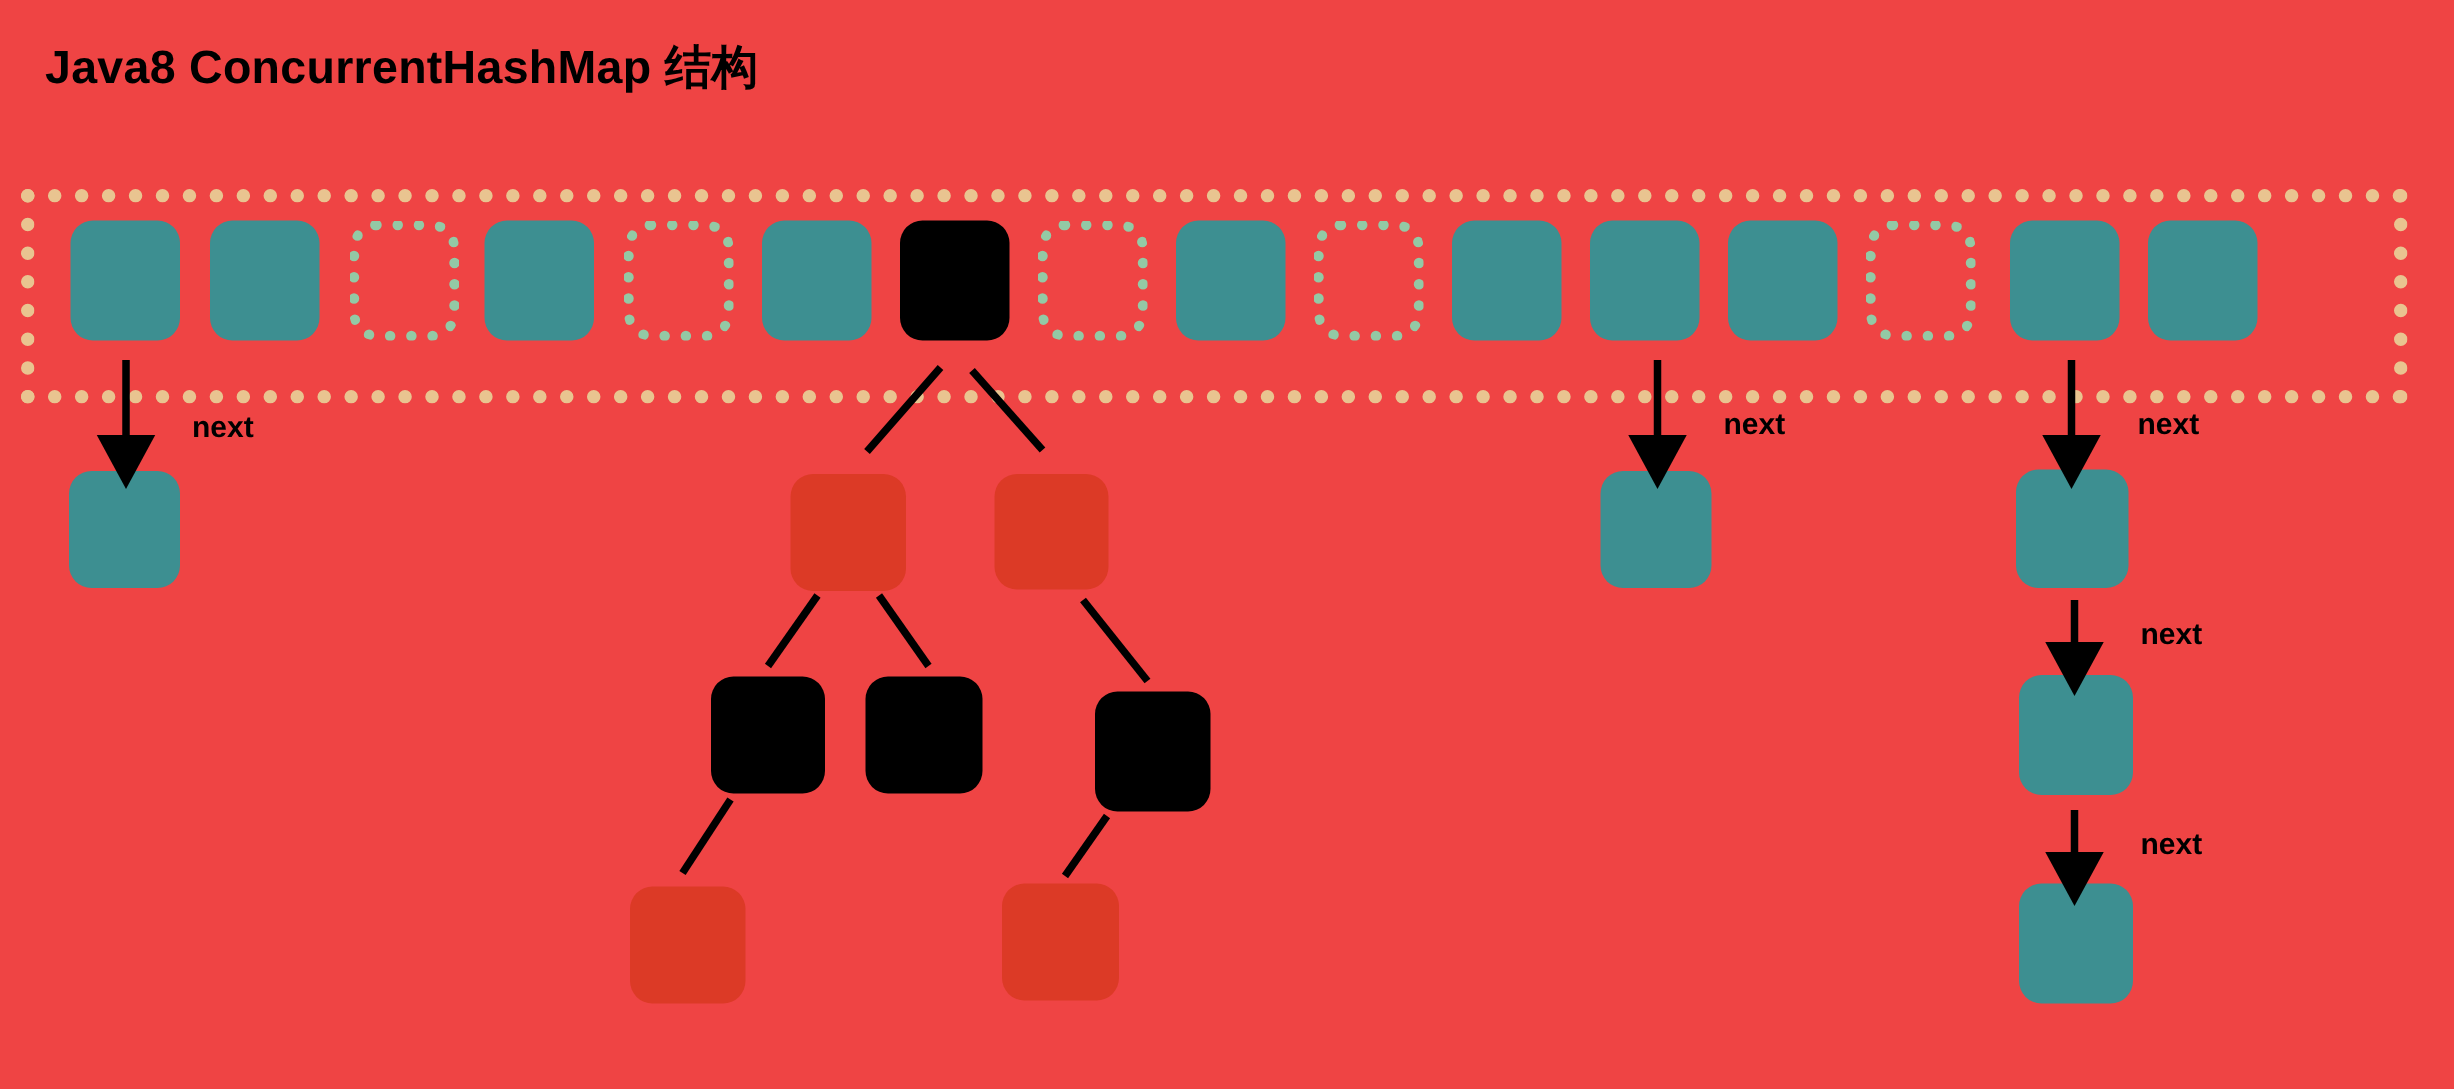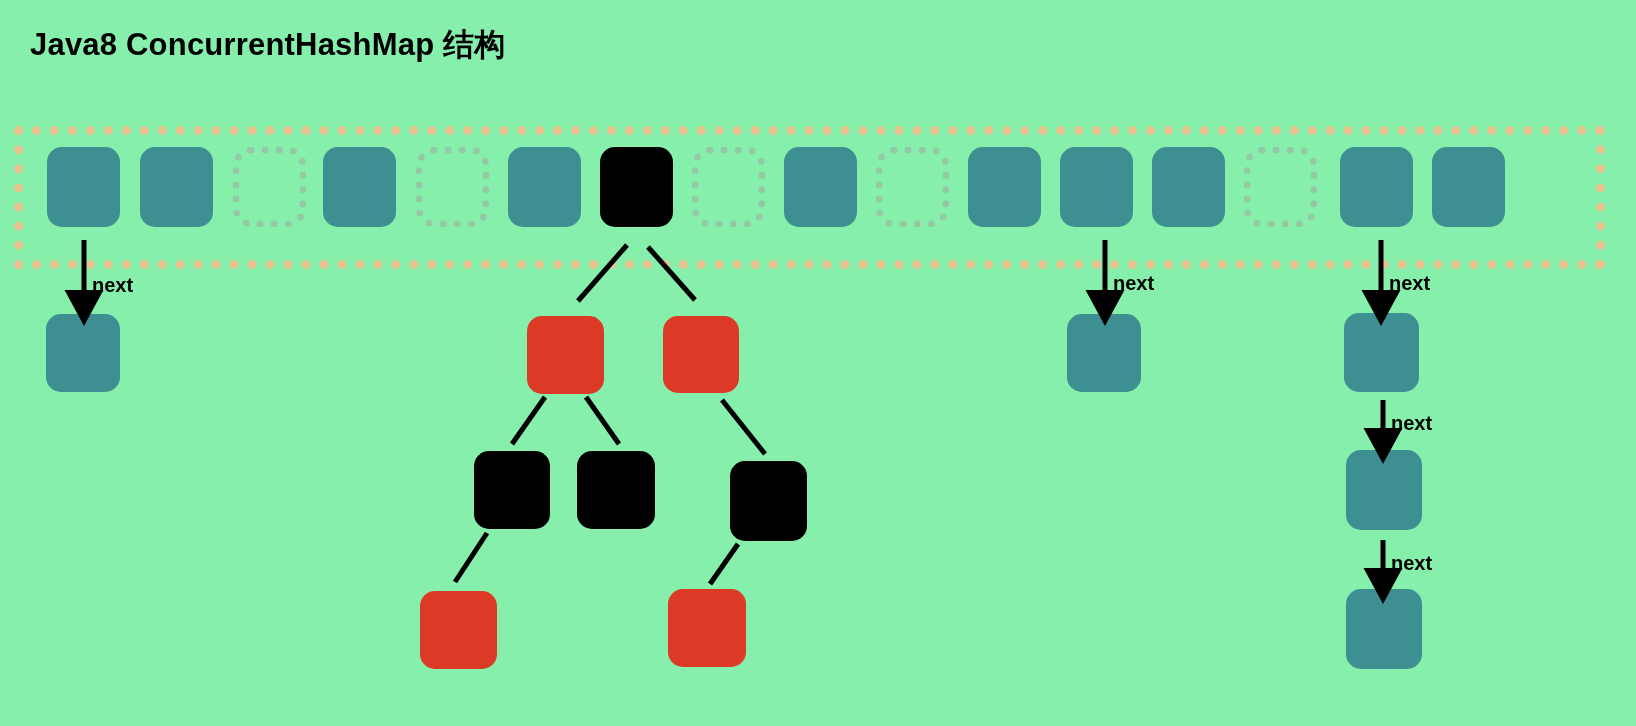--- a/index.html
+++ b/index.html
@@ -8,21 +8,21 @@
     padding: 0;
     background: #ffffff;
   }
   body {
     font-family: "Liberation Sans", "DejaVu Sans", sans-serif;
   }
   #stage {
     position: relative;
     width: 1636px;
     height: 726px;
-    background: #86efac;
+    background: #ef4444;
     overflow: hidden;
   }
   #diagram-title {
     position: absolute;
     left: 30px;
     top: 24px;
     font-size: 31px;
     font-weight: bold;
     color: #000000;
     letter-spacing: 0.2px;
@@ -71,20 +71,21 @@
     width: 1636px;
     height: 726px;
     pointer-events: none;
   }
   .next-label {
     position: absolute;
     font-size: 20px;
     font-weight: bold;
     color: #000000;
     white-space: nowrap;
+    margin-left: 36px;
   }
 </style>
 </head>
 <body>
 
 <div id="stage">
 
   <div id="diagram-title">Java8 ConcurrentHashMap 结构</div>
 
   <div id="table-container"></div>

